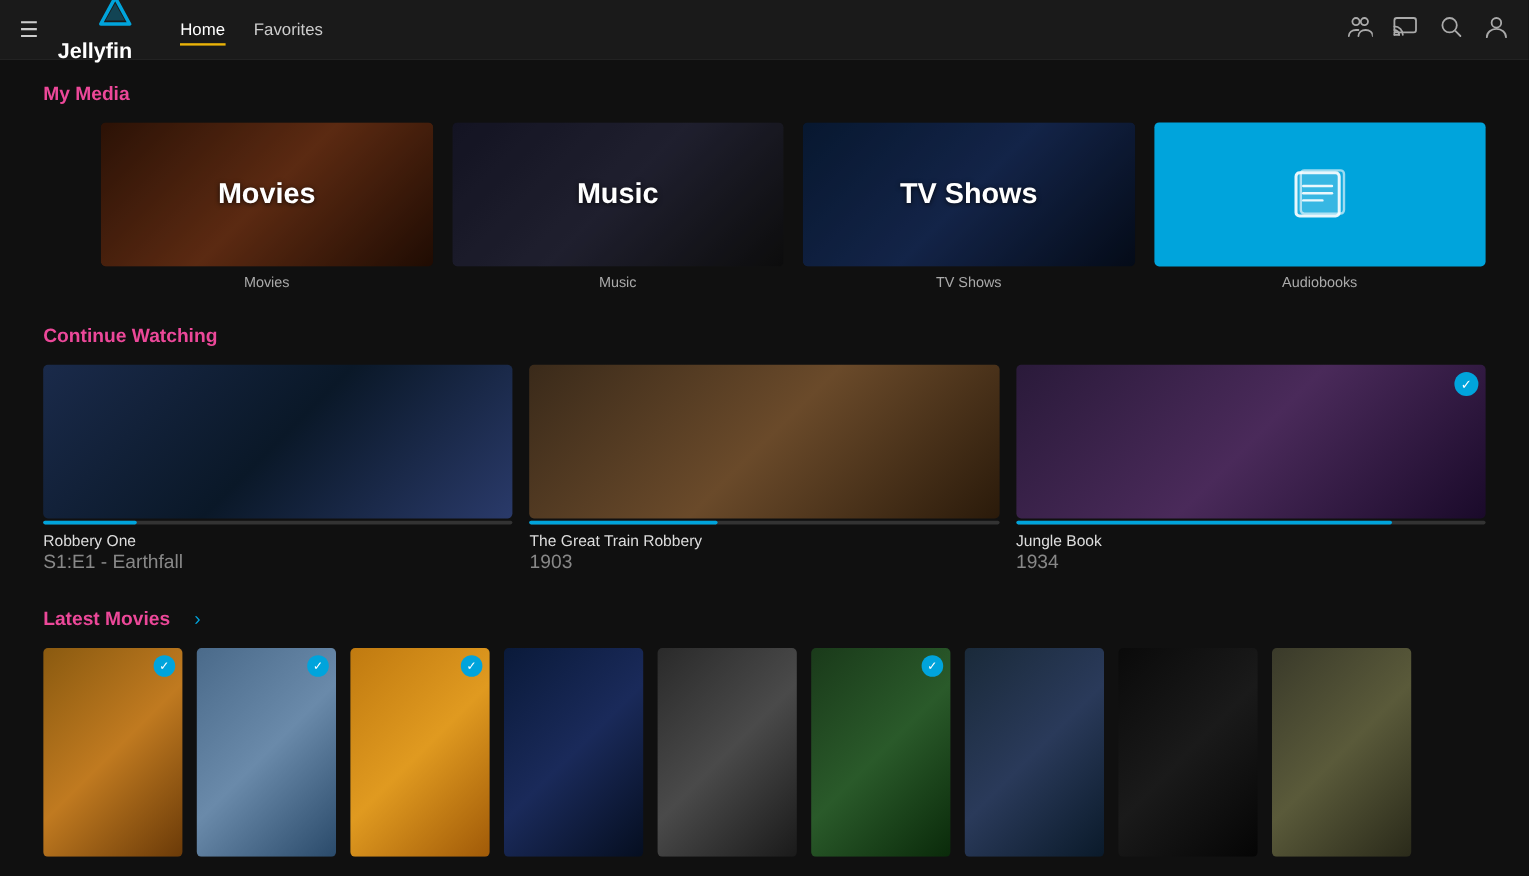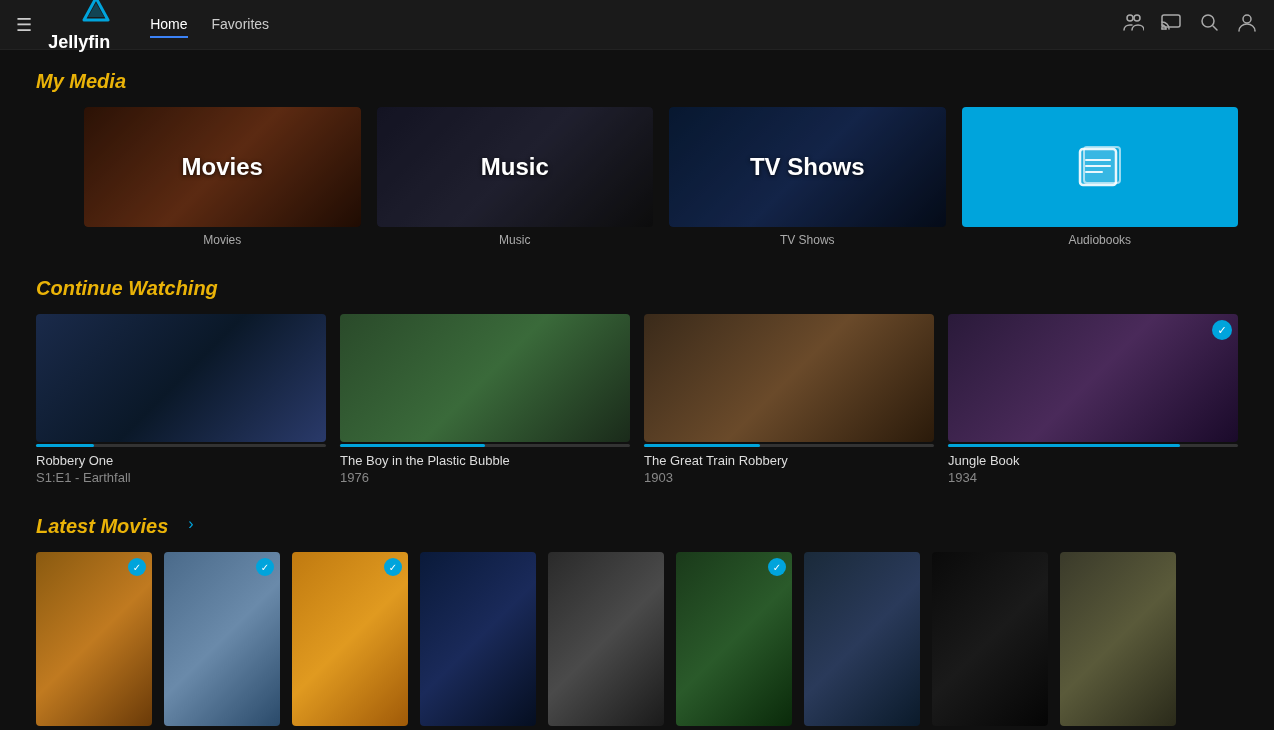--- a/index.html
+++ b/index.html
@@ -21,34 +21,33 @@
       height: 50px;
       padding: 0 16px;
       gap: 16px;
       border-bottom: 1px solid #222;
     }
     .nav-hamburger { font-size: 18px; cursor: pointer; color: #ccc; }
     .nav-logo { display: flex; align-items: center; gap: 8px; }
     .nav-logo-text { font-size: 18px; font-weight: 600; color: #fff; }
     .nav-links { display: flex; gap: 24px; margin-left: 24px; flex: 1; }
     .nav-link { color: #ccc; font-size: 14px; cursor: pointer; padding: 4px 0; }
-    .nav-link.active { color: #fff; border-bottom: 2px solid #3b82f6; }
+    .nav-link.active { color: #fff; border-bottom: 2px solid #eab308; }
     .nav-actions { display: flex; gap: 16px; align-items: center; }
     .nav-action-icon { color: #ccc; font-size: 18px; cursor: pointer; }
 
     
     .main { padding: 20px 36px; }
 
     
     .section-title {
-      font-size: 20px;
+      font-size: 16px;
       font-weight: 600;
       margin-bottom: 14px;
-      color: #eab308;
-      font-style: italic;
+      color: #ec4899;
     }
     .section-title-with-arrow {
       display: flex; align-items: flex-start; gap: 20px;
     }
     .section-title-with-arrow .arrow { font-size: 16px; color: #00a4dc; cursor: pointer; }
 
     
     .my-media-grid {
       display: flex;
       gap: 16px;
@@ -88,21 +87,21 @@
       background: #333;
       border-radius: 2px;
       margin-top: 2px;
     }
     .cw-progress-fill {
       height: 100%;
       background: #00a4dc;
       border-radius: 2px;
     }
     .cw-card-title { font-size: 13px; color: #ddd; margin-top: 6px; }
-    .cw-card-sub { font-size: 13px; color: #888; margin-top: 2px; }
+    .cw-card-sub { font-size: 16px; color: #888; margin-top: 2px; }
 
     
     .latest-movies-grid {
       display: flex;
       gap: 12px;
       overflow: hidden;
     }
     .lm-card {
       position: relative;
       flex: 0 0 auto;
@@ -248,28 +247,20 @@
     <div class="cw-card">
       <div class="fake-thumb" style="background: linear-gradient(135deg, #1a2a4a, #0a1828, #2a3a6a);"></div>
       <div class="cw-progress">
           <div class="cw-progress-fill" style="width:20%"></div>
         </div>
       <div class="cw-card-title">Robbery One</div>
       <div class="cw-card-sub">S1:E1 - Earthfall</div>
     </div>
 
 
-    <div class="cw-card">
-      <div class="fake-thumb" style="background: linear-gradient(135deg, #2a4a2a, #3a6a3a, #1a2a1a);"></div>
-      <div class="cw-progress">
-          <div class="cw-progress-fill" style="width:50%"></div>
-        </div>
-      <div class="cw-card-title">The Boy in the Plastic Bubble</div>
-      <div class="cw-card-sub">1976</div>
-    </div>
 
     <div class="cw-card">
       <div class="fake-thumb" style="background: linear-gradient(135deg, #3a2a1a, #6a4a2a, #2a1a0a);"></div>
       <div class="cw-progress">
           <div class="cw-progress-fill" style="width:40%"></div>
         </div>
       <div class="cw-card-title">The Great Train Robbery</div>
       <div class="cw-card-sub">1903</div>
     </div>
 

